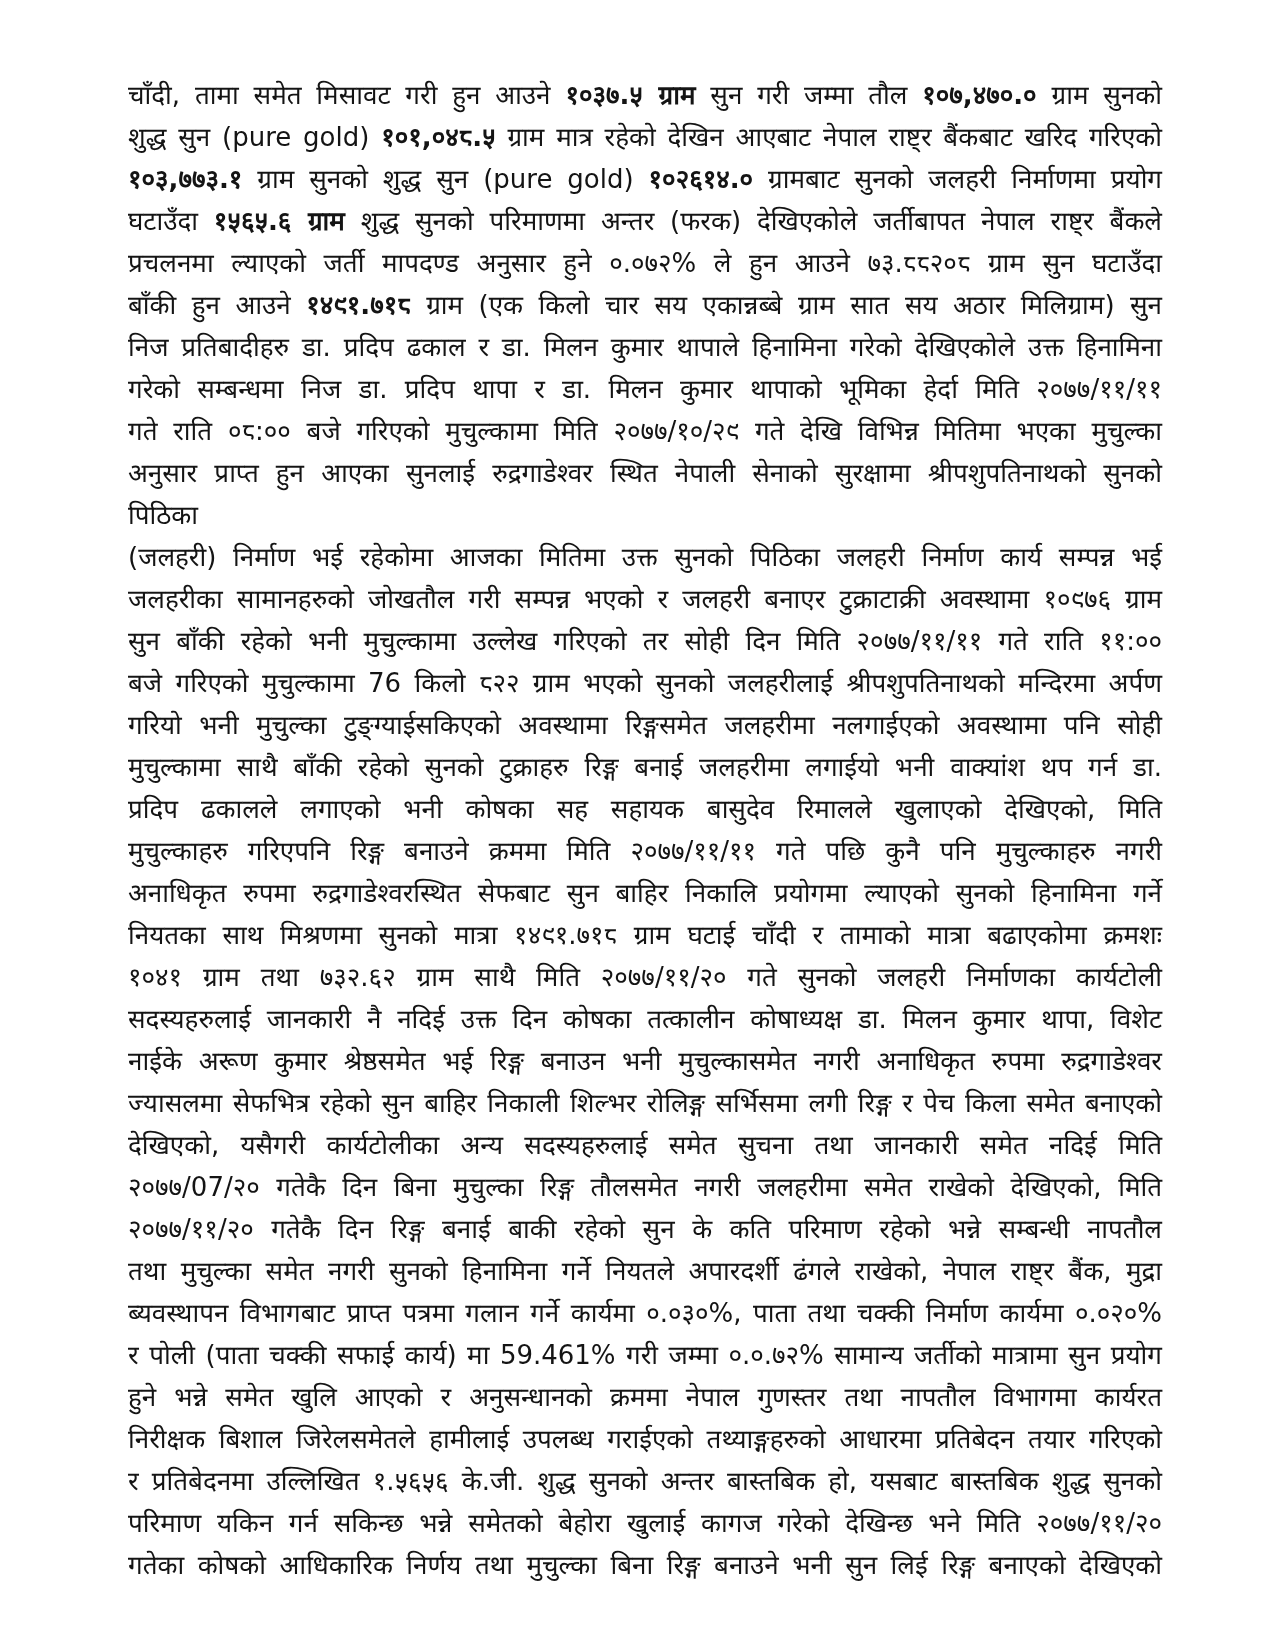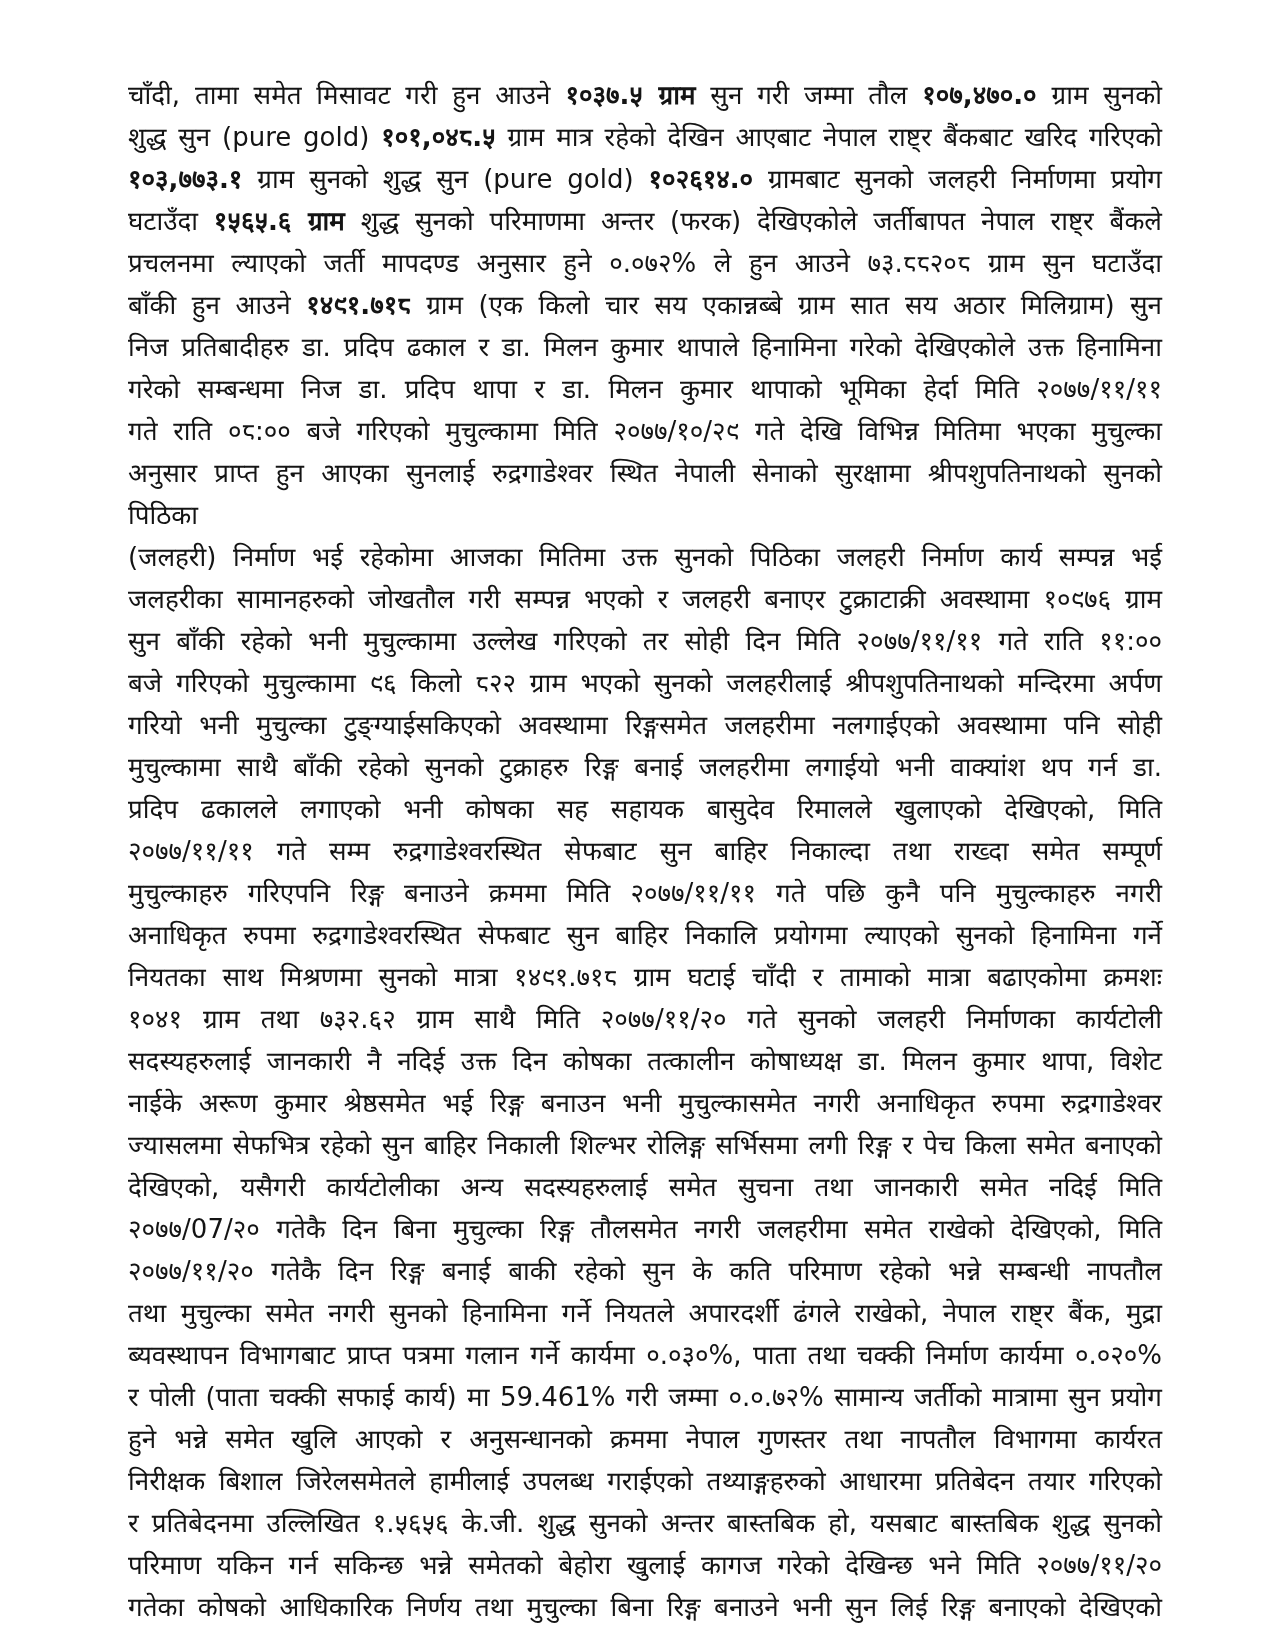--- a/index.html
+++ b/index.html
@@ -47,25 +47,24 @@
       <div class="line"><span>घटाउँदा </span><b>१५६५.६ ग्राम</b><span> शुद्ध सुनको परिमाणमा अन्तर (फरक) देखिएकोले जर्तीबापत नेपाल राष्ट्र बैंकले</span></div>
       <div class="line"><span>प्रचलनमा ल्याएको जर्ती मापदण्ड अनुसार हुने ०.०७२% ले हुन आउने ७३.८८२०८ ग्राम सुन घटाउँदा</span></div>
       <div class="line"><span>बाँकी हुन आउने </span><b>१४९१.७१८</b><span> ग्राम (एक किलो चार सय एकान्नब्बे ग्राम सात सय अठार मिलिग्राम) सुन</span></div>
       <div class="line"><span>निज प्रतिबादीहरु डा. प्रदिप ढकाल र डा. मिलन कुमार थापाले हिनामिना गरेको देखिएकोले उक्त हिनामिना</span></div>
       <div class="line"><span>गरेको सम्बन्धमा निज डा. प्रदिप थापा र डा. मिलन कुमार थापाको भूमिका हेर्दा मिति २०७७/११/११</span></div>
       <div class="line"><span>गते राति ०८:०० बजे गरिएको मुचुल्कामा मिति २०७७/१०/२९ गते देखि विभिन्न मितिमा भएका मुचुल्का</span></div>
       <div class="line"><span>अनुसार प्राप्त हुन आएका सुनलाई रुद्रगाडेश्वर स्थित नेपाली सेनाको सुरक्षामा श्रीपशुपतिनाथको सुनको पिठिका</span></div>
       <div class="line"><span>(जलहरी) निर्माण भई रहेकोमा आजका मितिमा उक्त सुनको पिठिका जलहरी निर्माण कार्य सम्पन्न भई</span></div>
       <div class="line"><span>जलहरीका सामानहरुको जोखतौल गरी सम्पन्न भएको र जलहरी बनाएर टुक्राटाक्री अवस्थामा १०९७६ ग्राम</span></div>
       <div class="line"><span>सुन बाँकी रहेको भनी मुचुल्कामा उल्लेख गरिएको तर सोही दिन मिति २०७७/११/११ गते राति ११:००</span></div>
-      <div class="line"><span>बजे गरिएको मुचुल्कामा ९६ किलो ८२२ ग्राम भएको सुनको जलहरीलाई श्रीपशुपतिनाथको मन्दिरमा अर्पण</span></div>
+      <div class="line"><span>बजे गरिएको मुचुल्कामा 76 किलो ८२२ ग्राम भएको सुनको जलहरीलाई श्रीपशुपतिनाथको मन्दिरमा अर्पण</span></div>
       <div class="line"><span>गरियो भनी मुचुल्का टुङ्ग्याईसकिएको अवस्थामा रिङ्गसमेत जलहरीमा नलगाईएको अवस्थामा पनि सोही</span></div>
       <div class="line"><span>मुचुल्कामा साथै बाँकी रहेको सुनको टुक्राहरु रिङ्ग बनाई जलहरीमा लगाईयो भनी वाक्यांश थप गर्न डा.</span></div>
       <div class="line"><span>प्रदिप ढकालले लगाएको भनी कोषका सह सहायक बासुदेव रिमालले खुलाएको देखिएको, मिति</span></div>
-      <div class="line"><span>२०७७/११/११ गते सम्म रुद्रगाडेश्वरस्थित सेफबाट सुन बाहिर निकाल्दा तथा राख्दा समेत सम्पूर्ण</span></div>
       <div class="line"><span>मुचुल्काहरु गरिएपनि रिङ्ग बनाउने क्रममा मिति २०७७/११/११ गते पछि कुनै पनि मुचुल्काहरु नगरी</span></div>
       <div class="line"><span>अनाधिकृत रुपमा रुद्रगाडेश्वरस्थित सेफबाट सुन बाहिर निकालि प्रयोगमा ल्याएको सुनको हिनामिना गर्ने</span></div>
       <div class="line"><span>नियतका साथ मिश्रणमा सुनको मात्रा १४९१.७१८ ग्राम घटाई चाँदी र तामाको मात्रा बढाएकोमा क्रमशः</span></div>
       <div class="line"><span>१०४१ ग्राम तथा ७३२.६२ ग्राम साथै मिति २०७७/११/२० गते सुनको जलहरी निर्माणका कार्यटोली</span></div>
       <div class="line"><span>सदस्यहरुलाई जानकारी नै नदिई उक्त दिन कोषका तत्कालीन कोषाध्यक्ष डा. मिलन कुमार थापा, विशेट</span></div>
       <div class="line"><span>नाईके अरूण कुमार श्रेष्ठसमेत भई रिङ्ग बनाउन भनी मुचुल्कासमेत नगरी अनाधिकृत रुपमा रुद्रगाडेश्वर</span></div>
       <div class="line"><span>ज्यासलमा सेफभित्र रहेको सुन बाहिर निकाली शिल्भर रोलिङ्ग सर्भिसमा लगी रिङ्ग र पेच किला समेत बनाएको</span></div>
       <div class="line"><span>देखिएको, यसैगरी कार्यटोलीका अन्य सदस्यहरुलाई समेत सुचना तथा जानकारी समेत नदिई मिति</span></div>
       <div class="line"><span>२०७७/07/२० गतेकै दिन बिना मुचुल्का रिङ्ग तौलसमेत नगरी जलहरीमा समेत राखेको देखिएको, मिति</span></div>
       <div class="line"><span>२०७७/११/२० गतेकै दिन रिङ्ग बनाई बाकी रहेको सुन के कति परिमाण रहेको भन्ने सम्बन्धी नापतौल</span></div>

